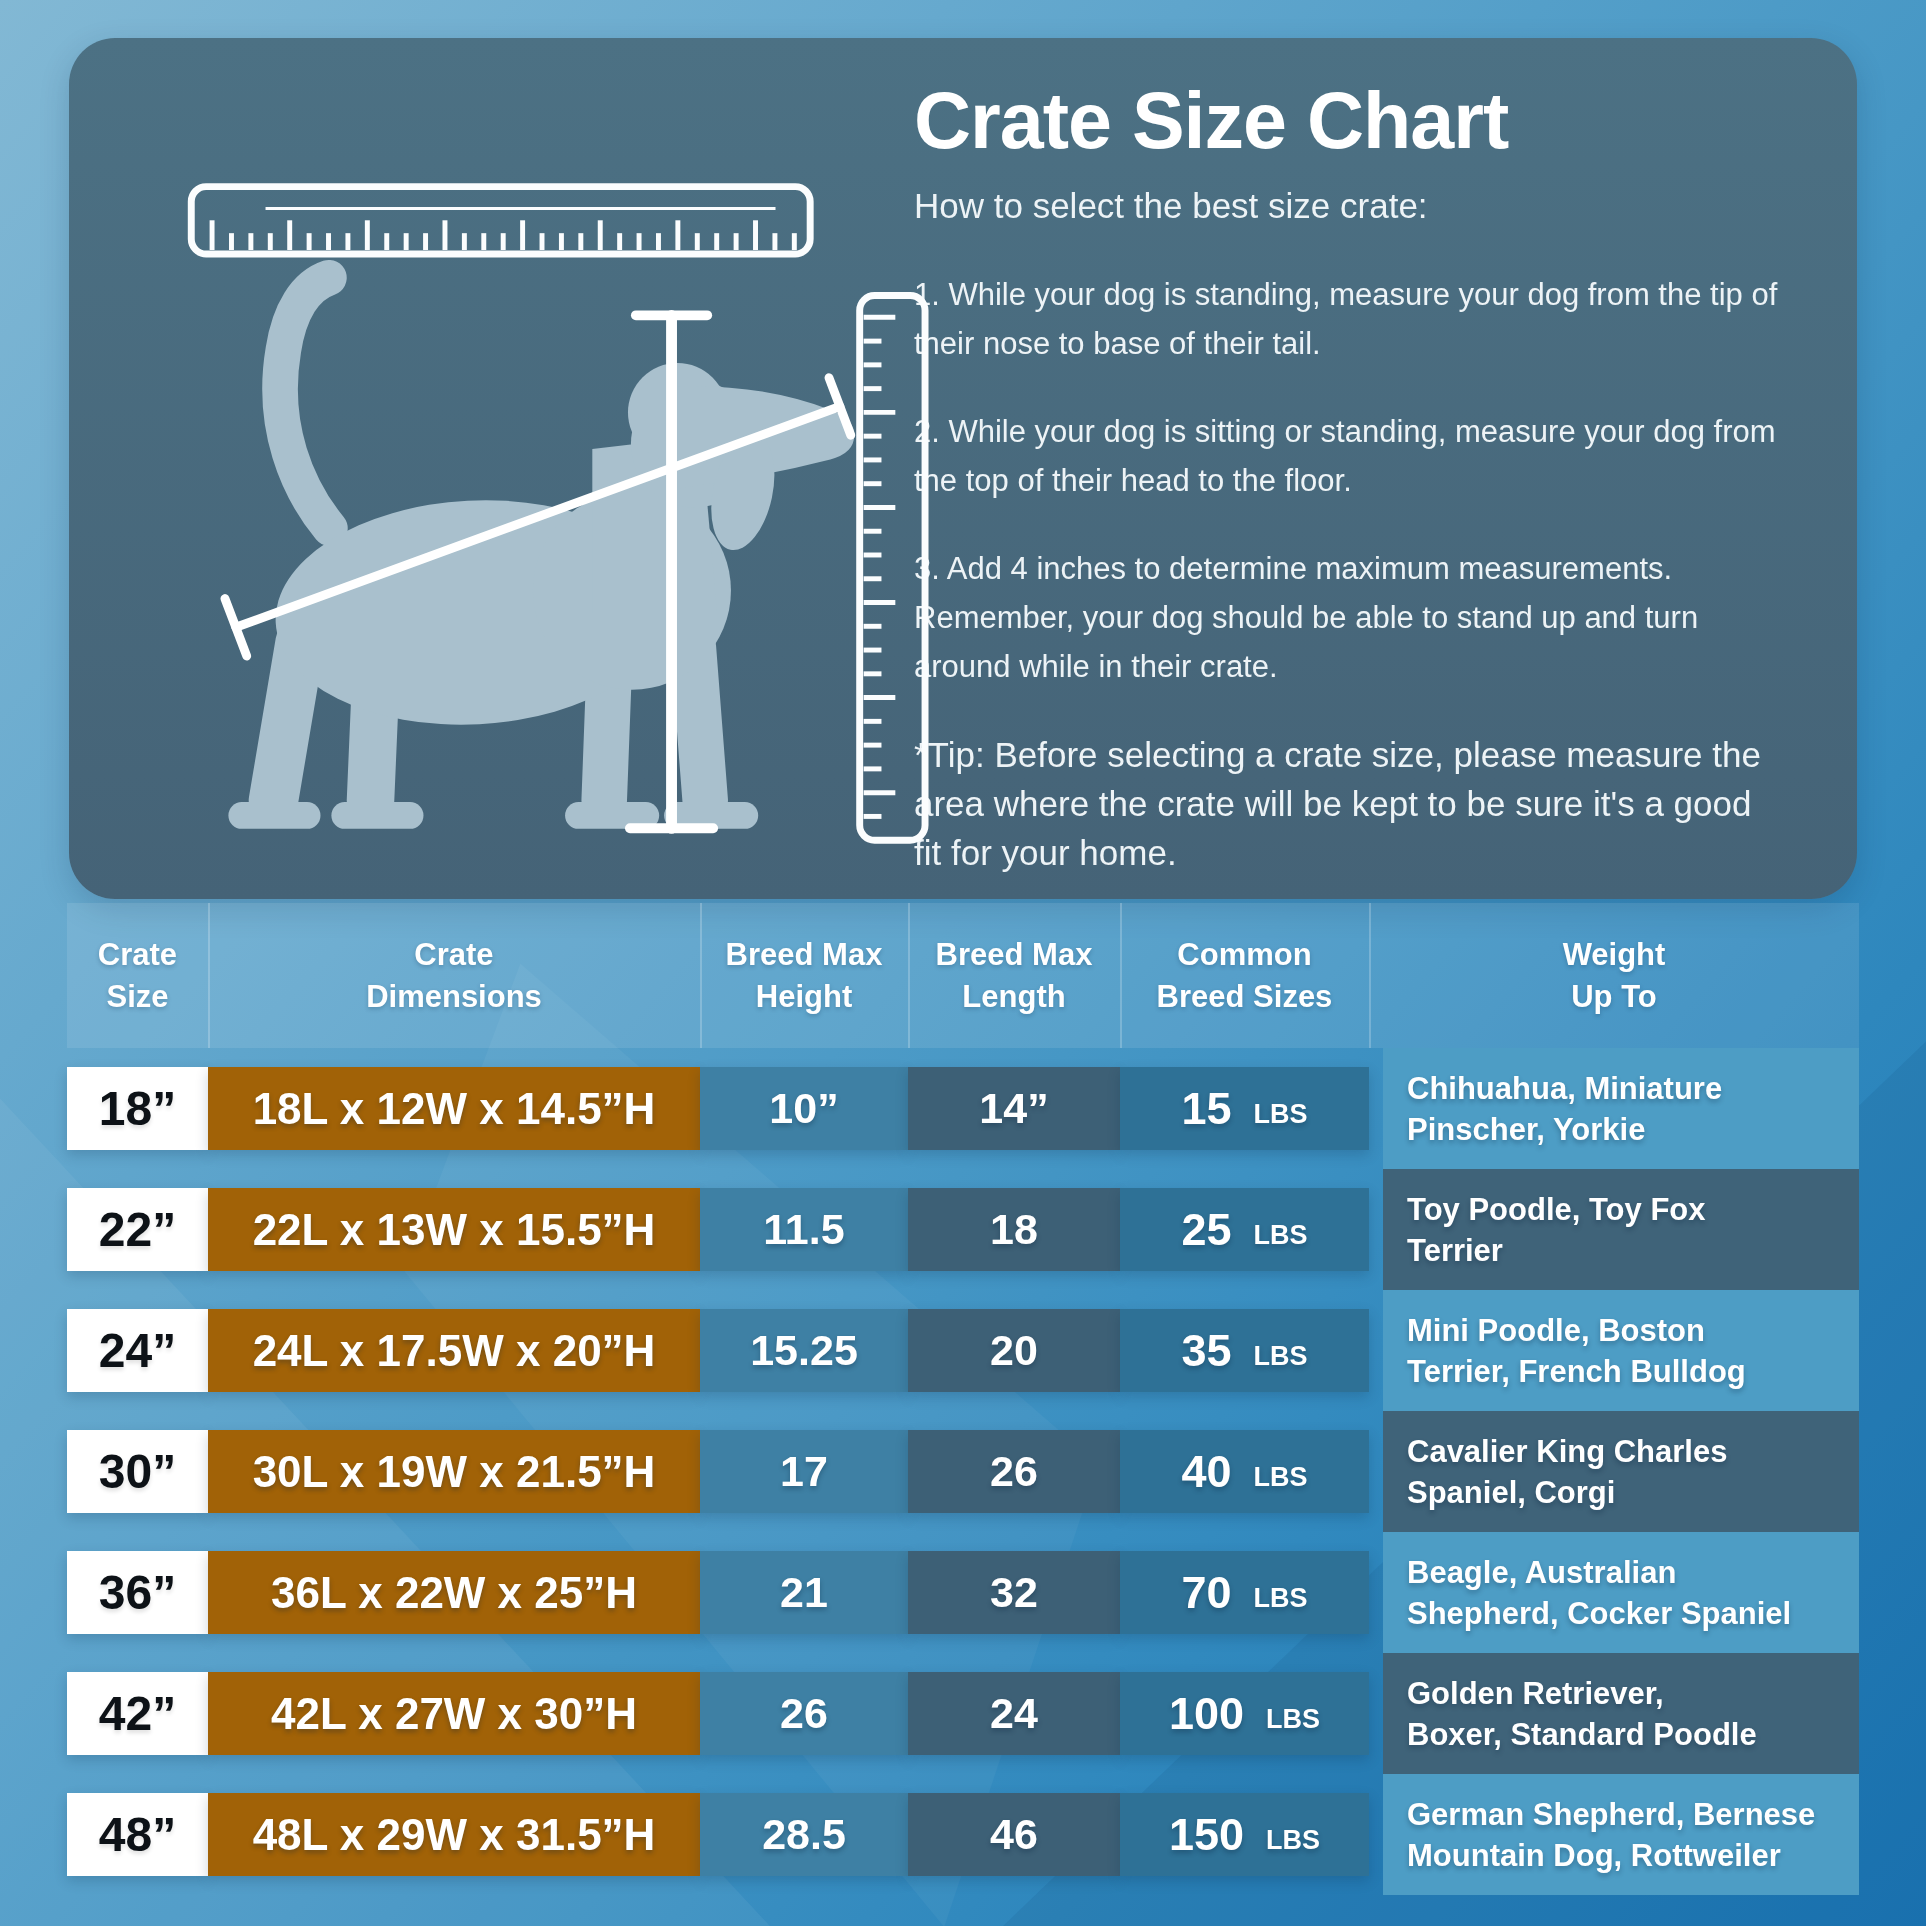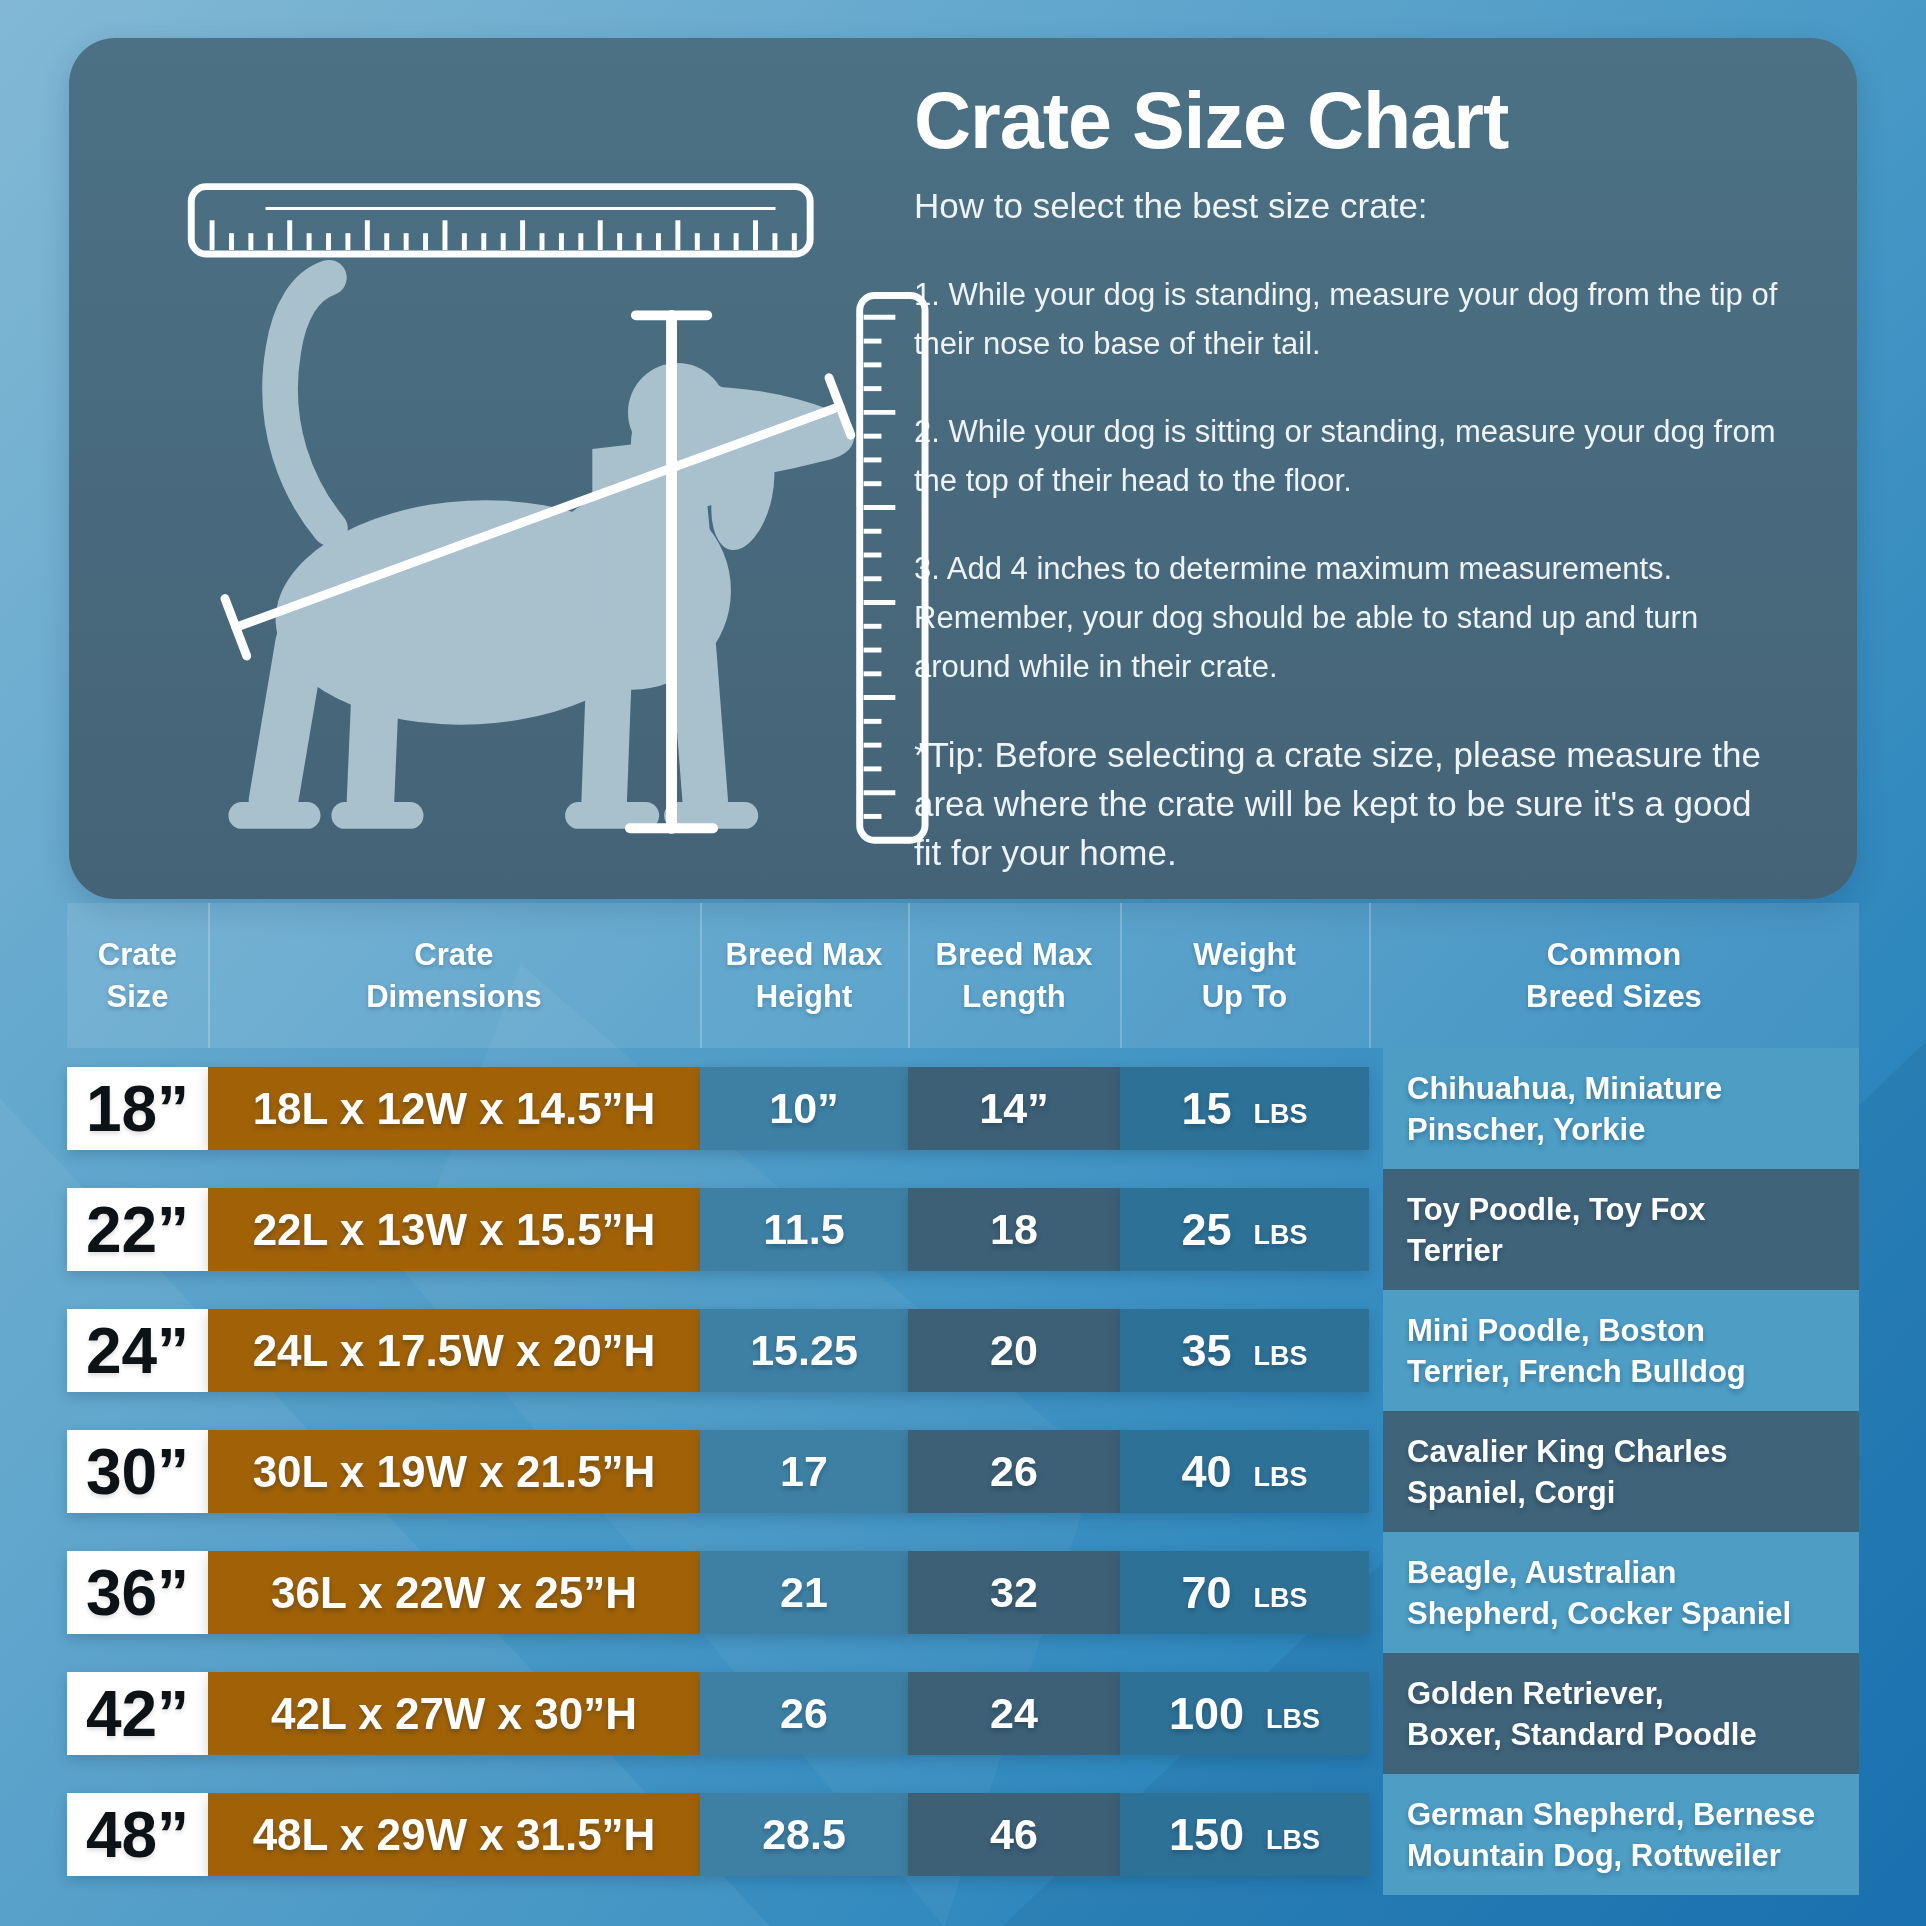--- a/index.html
+++ b/index.html
@@ -45,21 +45,21 @@
   }
   .header-cell + .header-cell { box-shadow:inset 2px 0 0 rgba(255,255,255,0.22); }
 
   .t-row { height:121px; align-items:center; }
   .cell {
     height:83px; display:flex; align-items:center; justify-content:center;
     color:#ffffff; font-weight:bold;
     box-shadow:0 5px 12px rgba(10,40,70,0.20);
     text-shadow:0 3px 5px rgba(5,30,55,0.30);
   }
-  .cell.size { background:#ffffff; color:#0d1217; font-size:64px; text-shadow:0 3px 4px rgba(0,0,0,0.12); }
+  .cell.size { background:#ffffff; color:#0d1217; font-size:48px; text-shadow:0 3px 4px rgba(0,0,0,0.12); }
   .cell.dims { background:#a16207; font-size:44px; }
   .cell.maxh { background:#3e80a4; font-size:43px; }
   .cell.maxl { background:#3d6076; font-size:43px; }
   .cell.wt   { background:#2e7196; font-size:45px; }
   .cell.wt .unit { font-size:27px; margin-left:22px; margin-top:12px; }
   .cell.breeds {
     height:121px; margin-left:14px; justify-content:flex-start; text-align:left;
     padding:0 16px 0 24px; font-size:31px; line-height:41px; white-space:pre-line;
     box-shadow:none;
   }
@@ -191,24 +191,24 @@
 <div class="crate-table">
   <div class="grid-cols header-row">
     <div class="header-cell">Crate
 Size</div>
     <div class="header-cell">Crate
 Dimensions</div>
     <div class="header-cell">Breed Max
 Height</div>
     <div class="header-cell">Breed Max
 Length</div>
+    <div class="header-cell">Common
+Breed Sizes</div>
     <div class="header-cell">Weight
 Up To</div>
-    <div class="header-cell">Common
-Breed Sizes</div>
   </div>
 
   <div class="grid-cols t-row">
     <div class="cell size">18”</div>
     <div class="cell dims">18L x 12W x 14.5”H</div>
     <div class="cell maxh">10”</div>
     <div class="cell maxl">14”</div>
     <div class="cell wt">
         <span>15</span>
         <span class="unit">LBS</span>

